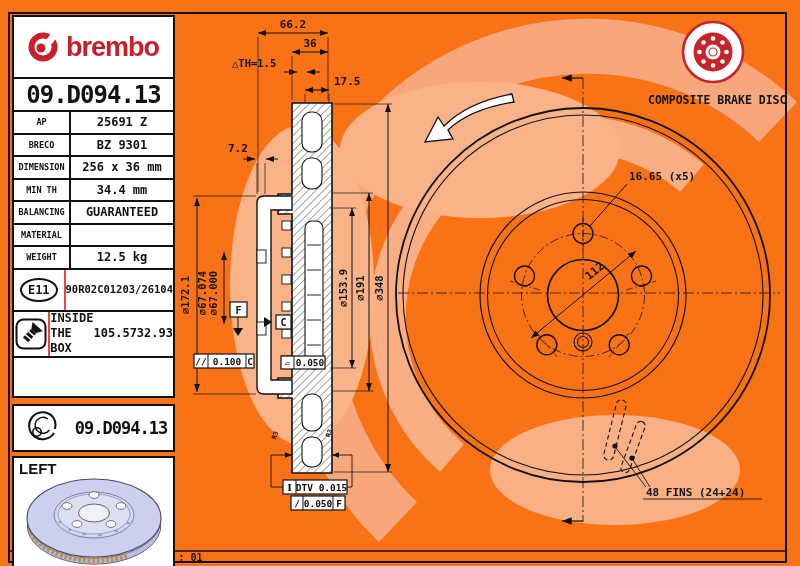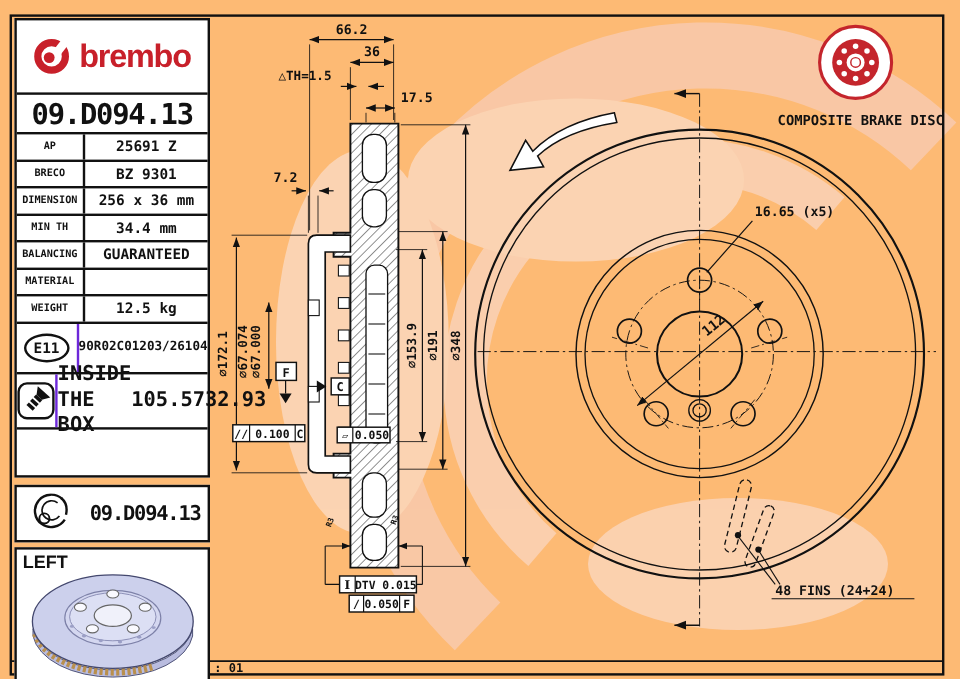--- a/index.html
+++ b/index.html
@@ -1,37 +1,37 @@
 <!DOCTYPE html>
 <html><head>
 <meta charset="utf-8">
 <style>
   html,body{margin:0;padding:0;background:#e8e8e8;}
-  .page{position:relative;width:800px;height:566px;background:#fdba74;overflow:hidden;
+  .page{position:relative;width:800px;height:566px;background:#f97316;overflow:hidden;
         font-family:"DejaVu Sans Mono",monospace;color:#111;}
   svg{display:block;}
   .draw{position:absolute;left:0;top:0;z-index:1;}
   
   .panel{position:absolute;left:12px;top:15px;width:163px;z-index:5;}
   .tbl{background:#fff;border:2px solid #111;}
   .logo-row{height:60px;display:flex;align-items:center;justify-content:center;gap:8px;}
   .wordmark{font-family:"Liberation Sans",sans-serif;font-weight:800;font-size:27px;
             color:#c8202a;letter-spacing:-1px;line-height:1;}
   .pn-row{height:31px;border-top:2px solid #111;display:flex;align-items:center;justify-content:center;
           font-size:24px;font-weight:bold;letter-spacing:-1px;}
   .srow{display:flex;border-top:2px solid #111;height:20.5px;align-items:stretch;}
   .srow .lab{width:55px;border-right:2px solid #111;display:flex;align-items:center;justify-content:center;
              font-size:8.5px;font-weight:bold;}
   .srow .val{flex:1;display:flex;align-items:center;justify-content:center;font-size:12px;font-weight:bold;}
   .brow{display:flex;border-top:2px solid #111;align-items:stretch;}
-  .brow .icell{width:55px;border-right:2px solid #6d28d9;display:flex;align-items:center;justify-content:center;}
+  .brow .icell{width:55px;border-right:2px solid #ef4444;display:flex;align-items:center;justify-content:center;}
   .brow .vcell{flex:1;display:flex;flex-direction:row;align-items:center;justify-content:center;
                font-weight:bold;line-height:1.25;}
   .h40{height:40px}.h44{height:44px}.h38{height:38px}
-  .f105{font-size:10.5px}.f115{font-size:17px}
+  .f105{font-size:10.5px}.f115{font-size:12px}
   .e11{border:2px solid #111;border-radius:50%;padding:3px 6px;font-size:12px;font-weight:bold;}
   .hcbadge{border:2.5px solid #111;border-radius:6px;padding:2px 4px;font-size:16px;font-weight:bold;
            font-family:"Liberation Sans",sans-serif;}
   .tbl2{background:#fff;border:2px solid #111;margin-top:6px;display:flex;height:44px;}
   .tbl2 .icell{width:55px;display:flex;align-items:center;justify-content:center;}
   .tbl2 .vcell{flex:1;display:flex;align-items:center;justify-content:center;
                font-size:17px;font-weight:bold;letter-spacing:-1px;}
   .leftbox{background:#fff;border:2px solid #111;margin-top:4px;height:121px;position:relative;}
   .leftbox .side{position:absolute;left:5px;top:2px;font-size:15px;font-weight:bold;z-index:2;
                  font-family:"Liberation Sans",sans-serif;}

